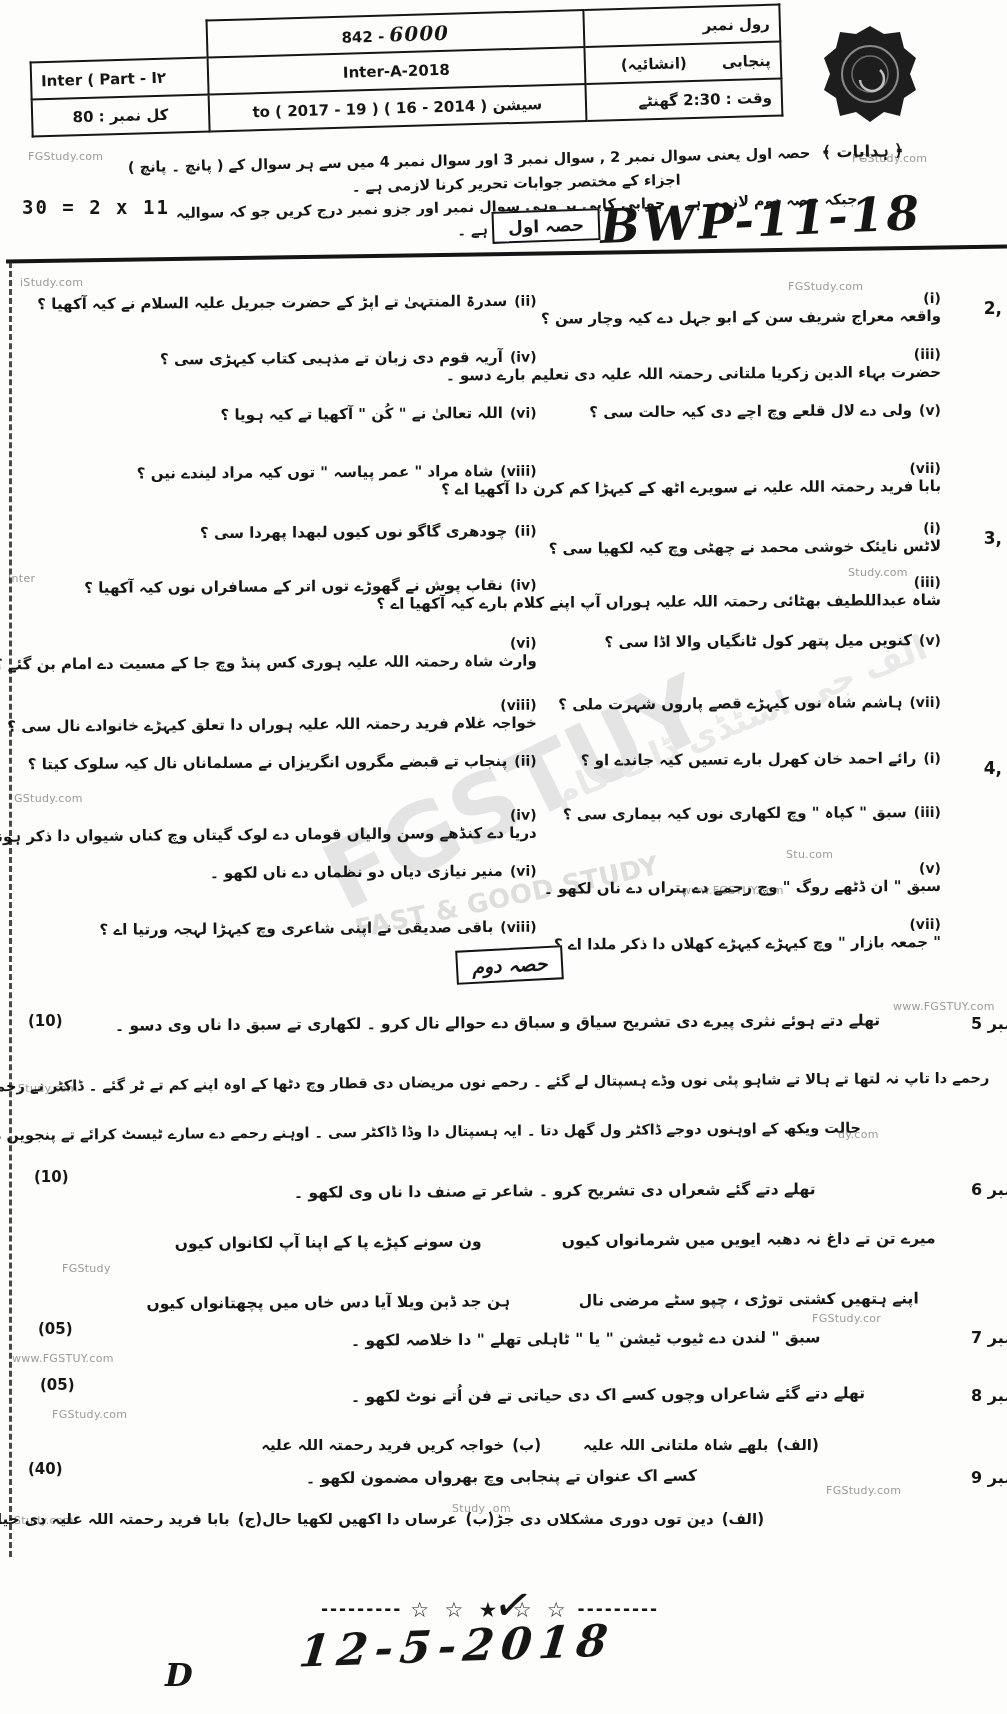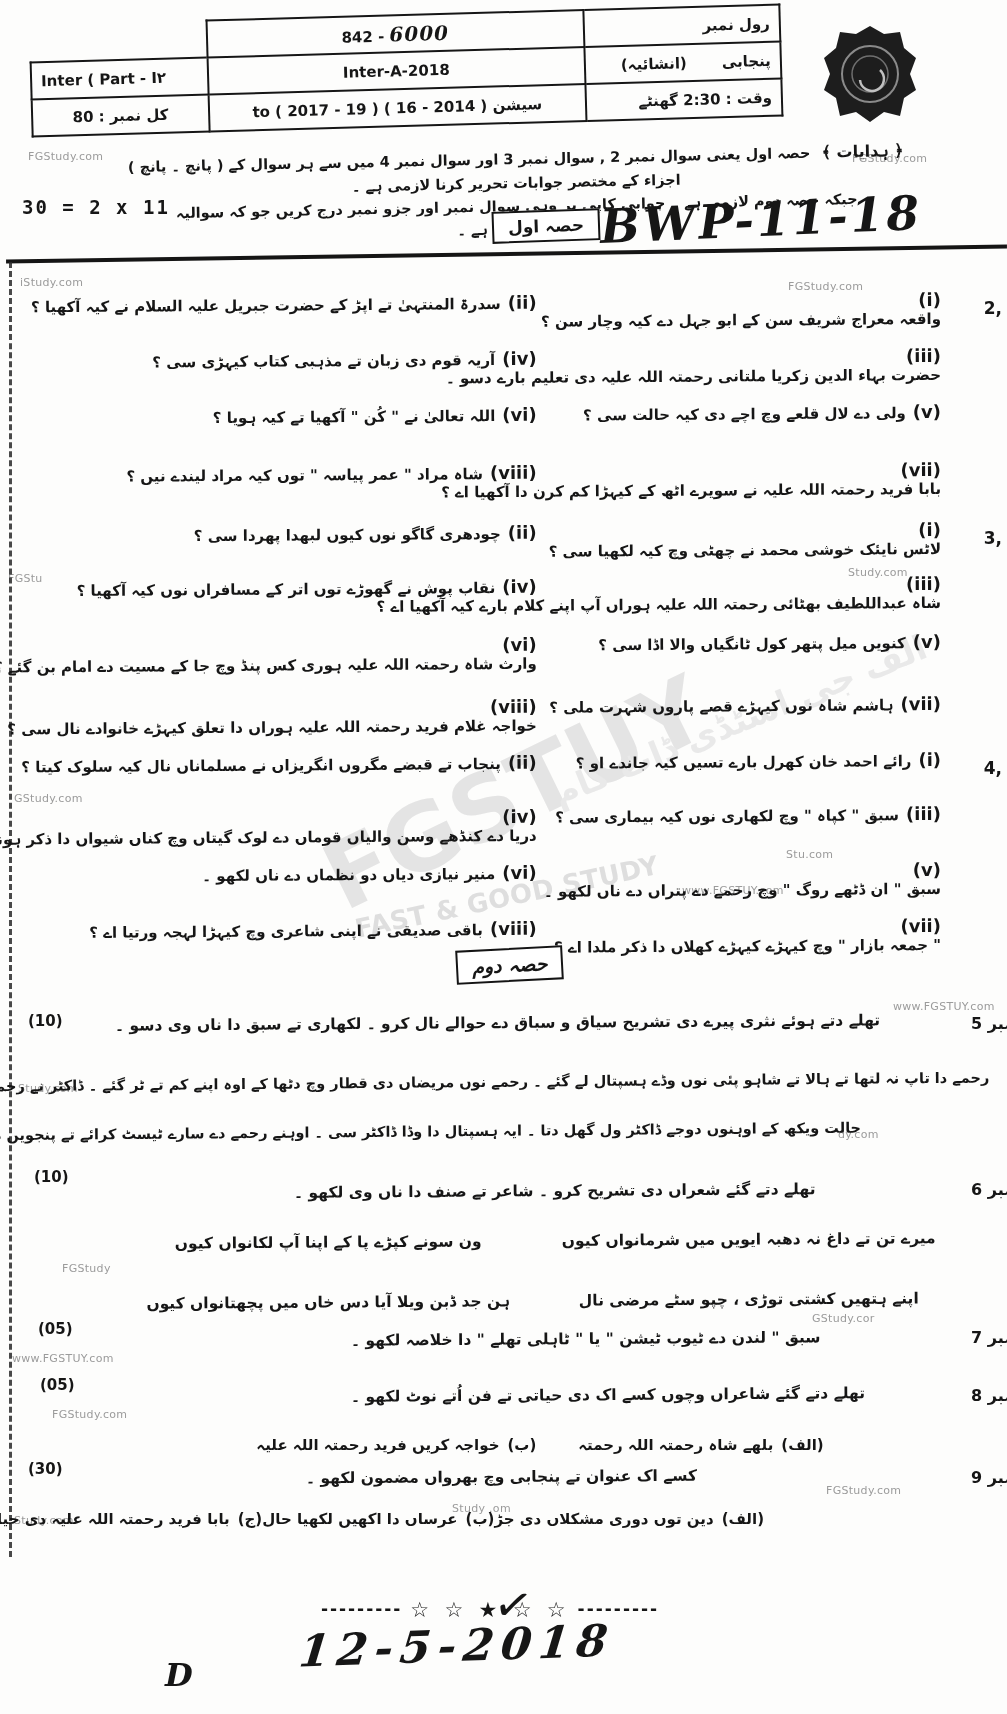--- a/index.html
+++ b/index.html
@@ -38,21 +38,21 @@
        font-weight:700;font-size:47px;letter-spacing:3px;transform:rotate(-2.5deg);}
   .toprule{position:absolute;top:252px;left:6px;right:0;height:3.5px;background:#151515;
            transform:rotate(-0.85deg);}
   .leftedge{position:absolute;left:9px;top:262px;height:1295px;width:0;border-left:3px dashed #2a2a2a;opacity:.85;}
   
   .qnum{position:absolute;right:5px;font-size:17px;font-weight:700;}
   .subrow{position:absolute;left:15px;right:26px;display:flex;direction:rtl;
           font-size:15px;font-weight:700;transform:rotate(-0.4deg);}
   .subrow .c1{width:46%;padding-right:40px;box-sizing:border-box;}
   .subrow .c2{width:54%;}
-  .rn{display:inline-block;direction:ltr;margin-left:7px;font-size:18px;}
+  .rn{display:inline-block;direction:ltr;margin-left:7px;font-size:14px;}
   .qt{white-space:nowrap;}
   
   .p2num{position:absolute;font-size:16px;font-weight:700;direction:rtl;white-space:nowrap;}
   .p2marks{position:absolute;font-size:15px;font-weight:700;}
   .p2text{position:absolute;direction:rtl;font-size:15.5px;font-weight:700;white-space:nowrap;transform:rotate(-0.4deg);}
   .passage{position:absolute;direction:rtl;font-size:14.5px;font-weight:700;white-space:nowrap;transform:rotate(-0.5deg);}
   .verse-row{position:absolute;left:118px;right:48px;display:flex;direction:rtl;
              font-size:15.5px;font-weight:700;transform:rotate(-0.4deg);}
   .verse-row .vh{width:50%;text-align:center;white-space:nowrap;}
   .opt-row{position:absolute;display:flex;direction:rtl;font-size:15px;font-weight:700;}
@@ -68,30 +68,30 @@
 </style>
 </head>
 <body>
 
 <div class="page">
   <div class="layer" id="wm-layer">
       <span class="wm" style="left: 28px; top: 150px;">FGStudy.com</span>
       <span class="wm" style="left: 852px; top: 152px;">FGStudy.com</span>
       <span class="wm" style="left: 20px; top: 276px;">iStudy.com</span>
       <span class="wm" style="left: 788px; top: 280px;">FGStudy.com</span>
-      <span class="wm" style="left: 8px; top: 572px;">FGStu</span>
+      <span class="wm" style="left: 8px; top: 572px;">Inter</span>
       <span class="wm" style="left: 848px; top: 566px;">Study.com</span>
       <span class="wm" style="left: 14px; top: 792px;">GStudy.com</span>
       <span class="wm" style="left: 786px; top: 848px;">Stu.com</span>
       <span class="wm" style="left: 682px; top: 884px;">www.FGSTUY.com</span>
       <span class="wm" style="left: 893px; top: 1000px;">www.FGSTUY.com</span>
       <span class="wm" style="left: 18px; top: 1082px;">Study.com</span>
       <span class="wm" style="left: 838px; top: 1128px;">dy.com</span>
       <span class="wm" style="left: 62px; top: 1262px;">FGStudy</span>
-      <span class="wm" style="left: 812px; top: 1312px;">GStudy.cor</span>
+      <span class="wm" style="left: 812px; top: 1312px;">FGStudy.cor</span>
       <span class="wm" style="left: 12px; top: 1352px;">www.FGSTUY.com</span>
       <span class="wm" style="left: 52px; top: 1408px;">FGStudy.com</span>
       <span class="wm" style="left: 826px; top: 1484px;">FGStudy.com</span>
       <span class="wm" style="left: 452px; top: 1502px;">Study .om</span>
       <span class="wm" style="left: 14px; top: 1514px;">Study.com</span>
       <span class="wm wmb" style="left: 310px; top: 740px; font-size: 92px; transform: rotate(-26deg); color: rgb(228, 228, 228);">FGSTUY</span>
       <span class="wm wmb" style="left: 352px; top: 882px; font-size: 26px; transform: rotate(-12deg); color: rgb(222, 222, 222);">FAST &amp; GOOD STUDY</span>
       <span class="wm wmb" style="left: 540px; top: 700px; font-size: 34px; transform: rotate(-22deg); color: rgb(233, 233, 233);">الف جی اسٹڈی ڈاٹ کام</span>
     </div>
   <div class="layer" id="content">
@@ -234,26 +234,26 @@
     </div>
 
     <span class="p2num" style="top:1328px;right:-14px">نمبر 7</span>
     <span class="p2marks" style="top:1320px;left:38px">(05)</span>
     <div class="p2text" style="top:1330px;right:187px">سبق " لندن دے ٹیوب ٹیشن "  یا  " ٹاہلی تھلے "  دا خلاصہ لکھو ۔</div>
 
     <span class="p2num" style="top:1386px;right:-14px">نمبر 8</span>
     <span class="p2marks" style="top:1376px;left:40px">(05)</span>
     <div class="p2text" style="top:1386px;right:142px">تھلے دتے گئے شاعراں وچوں کسے اک دی حیاتی تے فن اُتے نوٹ لکھو ۔</div>
     <div class="opt-row" style="top:1436px;left:300px;width:480px;justify-content:center;gap:42px">
-      <span class="opt"><span class="ol">(الف)</span><span>بلھے شاہ رحمتہ اللہ رحمتہ</span></span>
+      <span class="opt"><span class="ol">(الف)</span><span>بلھے شاہ ملتانی اللہ علیہ</span></span>
       <span class="opt"><span class="ol">(ب)</span><span>خواجہ کریں فرید رحمتہ اللہ علیہ</span></span>
     </div>
 
     <span class="p2num" style="top:1468px;right:-14px">نمبر 9</span>
-    <span class="p2marks" style="top:1460px;left:28px">(30)</span>
+    <span class="p2marks" style="top:1460px;left:28px">(40)</span>
     <div class="p2text" style="top:1468px;right:310px">کسے اک عنوان تے پنجابی وچ بھرواں مضمون لکھو ۔</div>
     <div class="opt-row" style="top:1510px;left:22px;width:742px;justify-content:space-between">
       <span class="opt"><span class="ol">(الف)</span><span>دین توں دوری مشکلاں دی جڑ</span></span>
       <span class="opt"><span class="ol">(ب)</span><span>عرساں دا اکھیں لکھیا حال</span></span>
       <span class="opt"><span class="ol">(ج)</span><span>بابا فرید رحمتہ اللہ علیہ دی حیاتی تے شاعری</span></span>
     </div>
 
     <div class="starline">
       <span>---------</span>
       <span class="stars">☆ ☆ ★ ☆ ☆</span>

